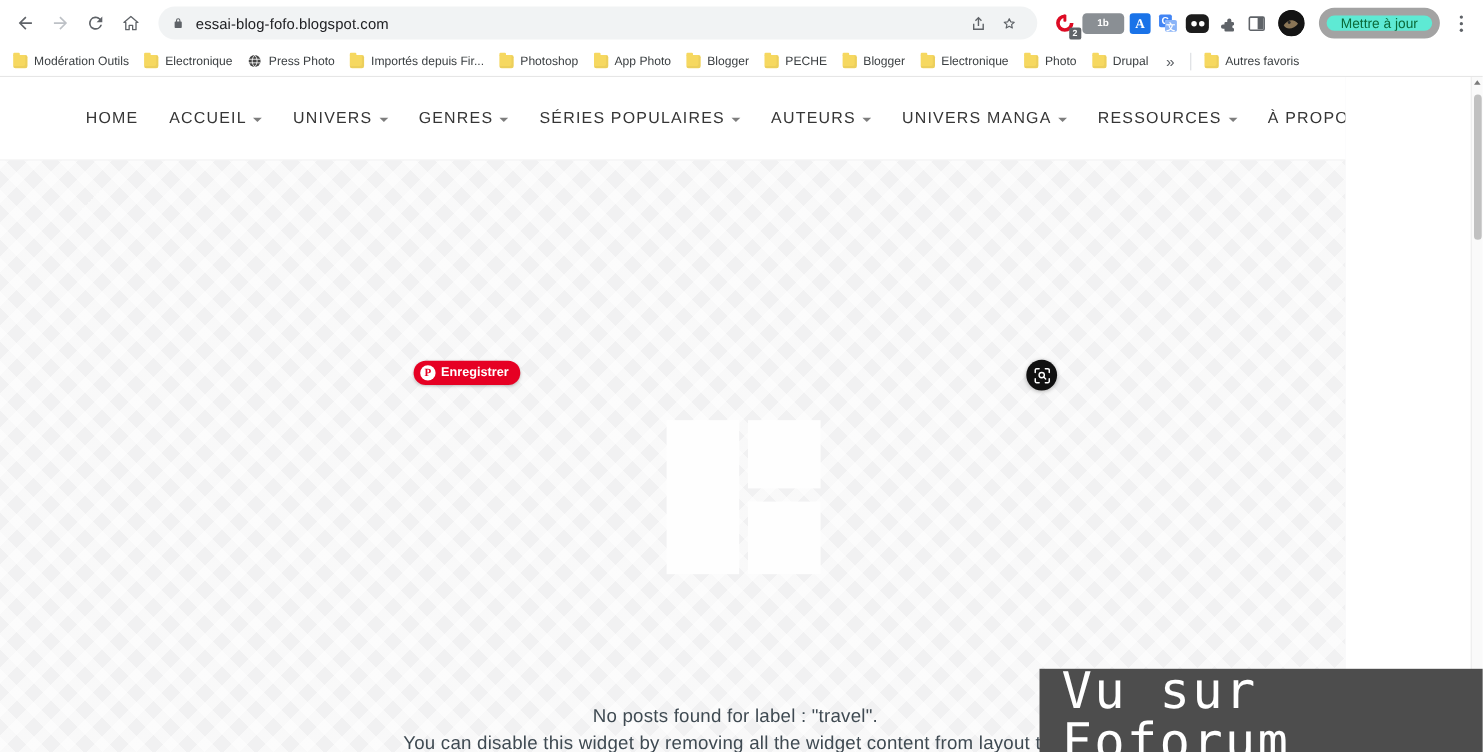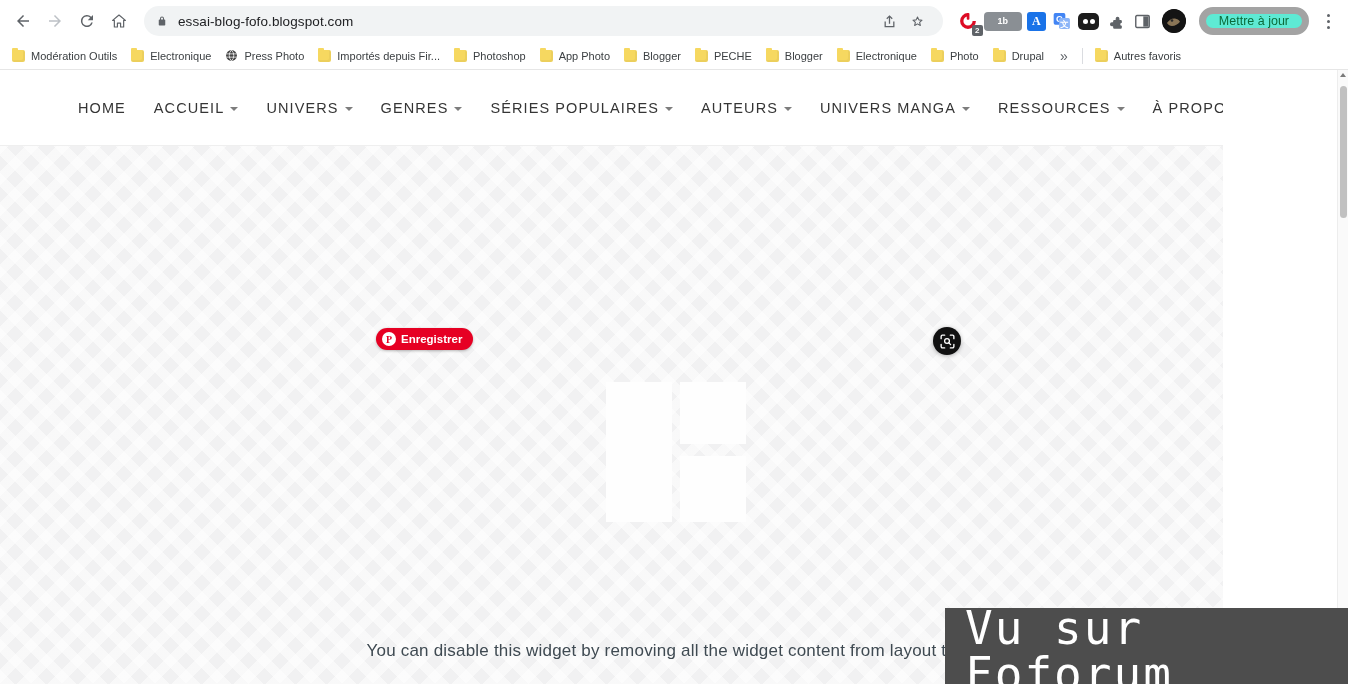--- a/index.html
+++ b/index.html
@@ -547,20 +547,21 @@
         </svg>
       </div>
 
       <div class="placeholder-wrap">
         <div class="ph ph-left"></div>
         <div class="ph ph-tr"></div>
         <div class="ph ph-br"></div>
       </div>
 
       <div class="empty-msg">
+        <div>No posts found for label : "travel".</div>
         <div>You can disable this widget by removing all the widget content from layout tab.</div>
       </div>
 
     </div>
 
   </div>
 
   <div class="scrollbar">
     <div class="scroll-arrow"></div>
     <div class="scroll-thumb"></div>

